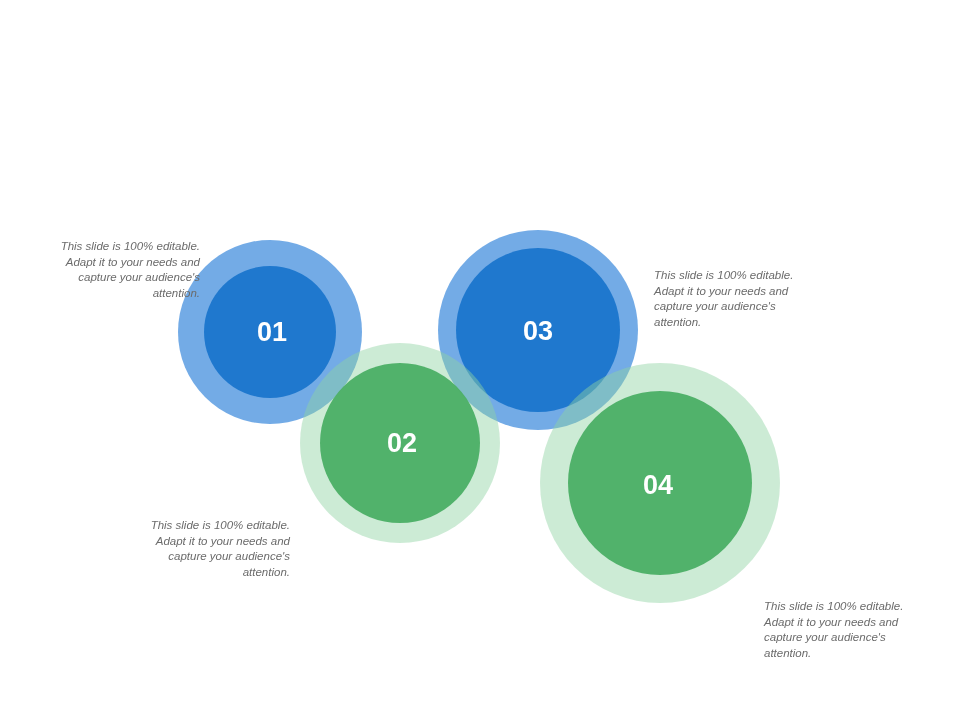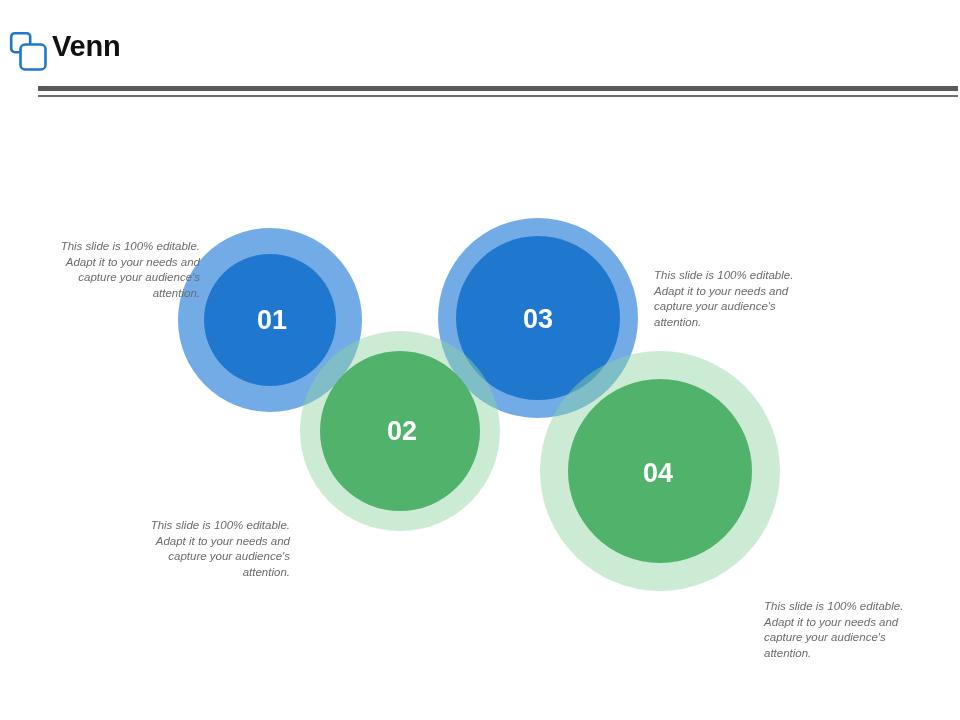--- a/index.html
+++ b/index.html
@@ -65,21 +65,21 @@
     top: 95px;
     width: 920px;
     height: 2px;
     background: #6d6e71;
   }
 
   
   .venn {
     position: absolute;
     left: 0;
-    top: 88px;
+    top: 100px;
     width: 960px;
     height: 620px;
   }
   .venn svg {
     display: block;
     width: 960px;
     height: 620px;
   }
 
   .circle-number {
@@ -105,34 +105,20 @@
   #caption-01 { left: 56px;  top: 203px; width: 144px; }
   #caption-03 { left: 654px; top: 232px; width: 150px; }
   #caption-02 { left: 148px; top: 482px; width: 142px; }
   #caption-04 { left: 764px; top: 563px; width: 150px; }
 </style>
 </head>
 <body>
 
 <div class="slide">
 
-  <div class="header">
-
-    <span class="title-icon">
-      <svg width="42" height="44" viewBox="0 0 42 44" xmlns="http://www.w3.org/2000/svg">
-        <rect x="3.2" y="3.2" width="19" height="19" rx="3.6" ry="3.6" fill="none" stroke="#1F78CE" stroke-width="2.6"></rect>
-        <rect x="12.5" y="14.5" width="25" height="25" rx="4.6" ry="4.6" fill="#ffffff" stroke="#1F78CE" stroke-width="2.6"></rect>
-      </svg>
-    </span>
-
-    <div class="page-title">Venn</div>
-
-    <div class="rule-thick" style="background: rgb(88, 89, 91);"></div>
-    <div class="rule-thin" style="background: rgb(109, 110, 113);"></div>
-  </div>
 
   <div class="venn">
     <svg viewBox="0 0 960 620" xmlns="http://www.w3.org/2000/svg">
 
       <g>
         <circle cx="270" cy="232" r="92" fill="#6CA6E5" fill-opacity="0.95"></circle>
         <circle cx="270" cy="232" r="66" fill="#1F78CE"></circle>
       </g>
 
       <g>

